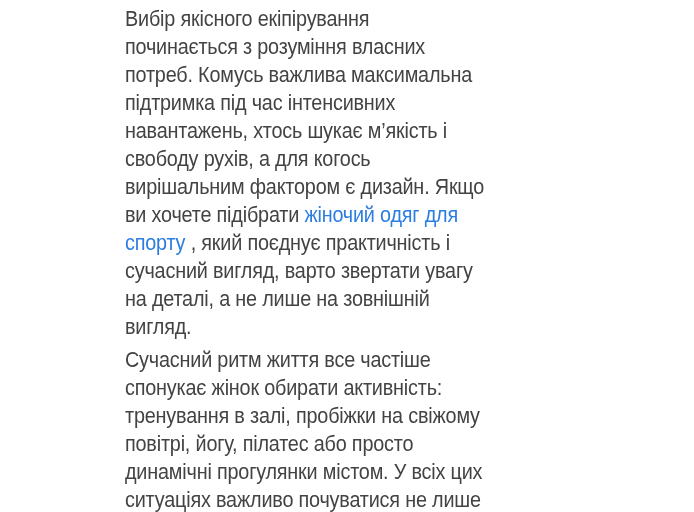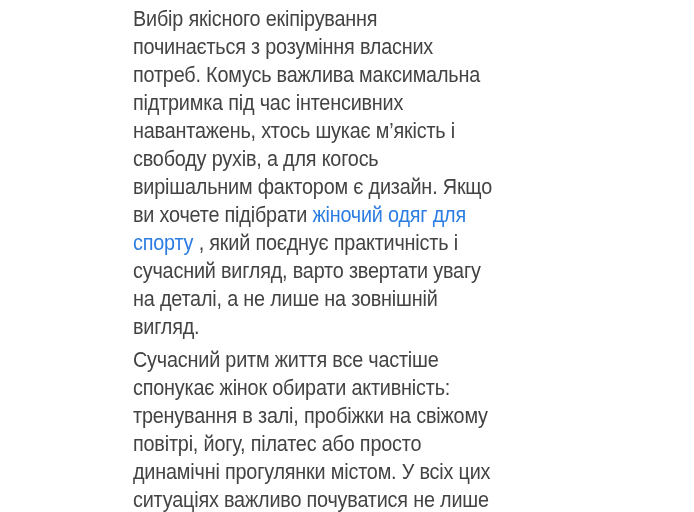--- a/index.html
+++ b/index.html
@@ -14,21 +14,21 @@
     position: relative;
     font-family: "Liberation Sans", "DejaVu Sans", sans-serif;
   }
   .article-body {
     position: absolute;
     left: 125px;
     top: 5px;
     width: 560px;
   }
   .para {
-    margin: 0 0 5px 8px;
+    margin: 0 0 5px 0;
     padding: 0;
   }
   .line {
     font-size: 22px;
     line-height: 28px;
     color: #434343;
     white-space: nowrap;
     letter-spacing: -0.2px;
     transform: scaleX(0.9);
     transform-origin: 0 50%;

